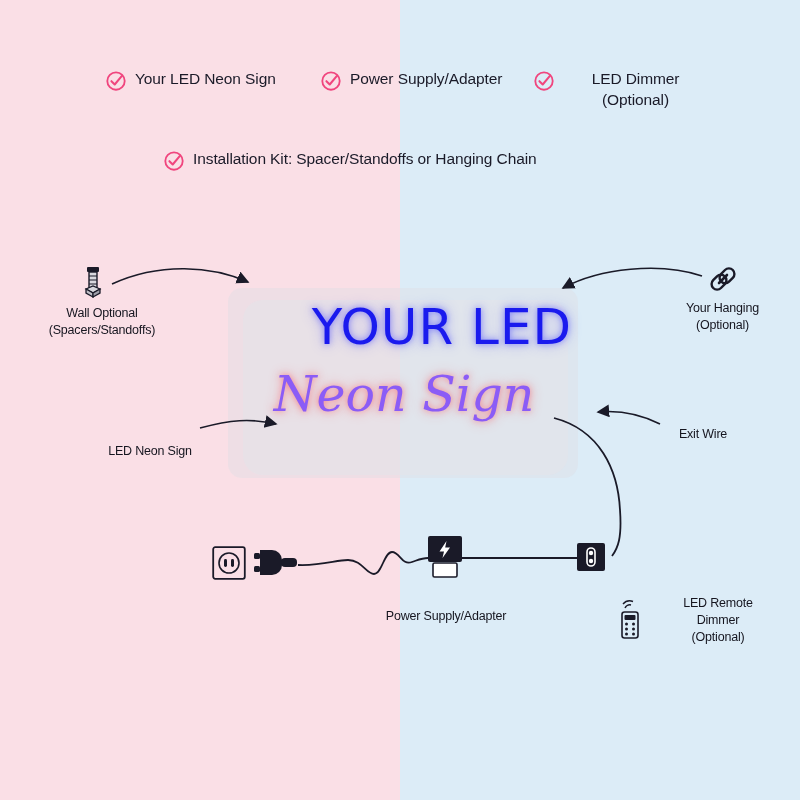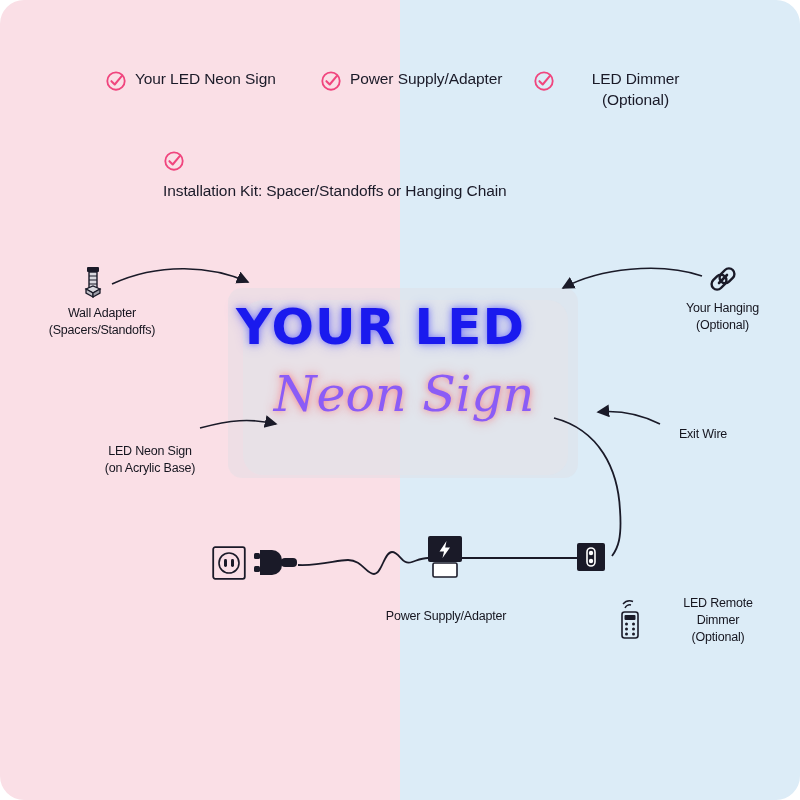--- a/index.html
+++ b/index.html
@@ -12,21 +12,20 @@
     font-family: "Liberation Sans", sans-serif;
     background: #ffffff;
     overflow: hidden;
   }
   #stage {
     position: relative;
     width: 800px;
     height: 800px;
     overflow: hidden;
     background: #ffffff;
-    border-radius: 24px;
   }
   .bg-half {
     position: absolute;
     top: 0;
     height: 800px;
     width: 400px;
   }
   .bg-left  { left: 0;    background: #fadfe6; }
   .bg-right { left: 400px; background: #dcecf7; }
 
@@ -78,23 +77,23 @@
     width: 325px;
     height: 175px;
     background: rgba(228,228,234,0.55);
     border-radius: 20px;
   }
   .neon-line1 {
     position: absolute;
     left: 236px;
     top: 298px;
     width: 336px;
-    text-align: left;
+    text-align: right;
     font-family: "DejaVu Sans", sans-serif;
-    font-weight: bold;
+    font-weight: normal;
     font-size: 50px;
     letter-spacing: 1px;
     color: #1a1aee;
     text-shadow: 0 0 6px rgba(60,60,255,0.55), 0 0 14px rgba(60,60,255,0.35);
   }
   .neon-line2 {
     position: absolute;
     left: 236px;
     top: 366px;
     width: 336px;
@@ -142,21 +141,21 @@
   <div class="check-row" style="left:533px; top:68px; width:175px;justify-content:center;">
     <span class="check-icon">
       <svg viewBox="0 0 24 24" width="22" height="22">
         <circle cx="12" cy="12" r="9.5" fill="none" stroke="#f0457e" stroke-width="2"></circle>
         <path d="M7 12.2 L10.6 15.8 L18.2 6.6" fill="none" stroke="#f0457e" stroke-width="2.2" stroke-linecap="round" stroke-linejoin="round"></path>
       </svg>
     </span>
     <span class="check-label">LED Dimmer (Optional)</span>
   </div>
 
-  <div class="check-row" style="left:163px; top:148px; width:485px;flex-direction:column;">
+  <div class="check-row" style="left:163px; top:148px; width:485px;">
     <span class="check-icon">
       <svg viewBox="0 0 24 24" width="22" height="22">
         <circle cx="12" cy="12" r="9.5" fill="none" stroke="#f0457e" stroke-width="2"></circle>
         <path d="M7 12.2 L10.6 15.8 L18.2 6.6" fill="none" stroke="#f0457e" stroke-width="2.2" stroke-linecap="round" stroke-linejoin="round"></path>
       </svg>
     </span>
     <span class="check-label">Installation Kit: Spacer/Standoffs or Hanging Chain</span>
   </div>
 
   <div class="neon-plate"></div>
@@ -253,32 +252,31 @@
       <circle cx="10.5" cy="24" r="1.5" fill="#1a1a28"></circle>
       <circle cx="17.5" cy="24" r="1.5" fill="#1a1a28"></circle>
       <circle cx="10.5" cy="29" r="1.5" fill="#1a1a28"></circle>
       <circle cx="17.5" cy="29" r="1.5" fill="#1a1a28"></circle>
       <circle cx="10.5" cy="34" r="1.5" fill="#1a1a28"></circle>
       <circle cx="17.5" cy="34" r="1.5" fill="#1a1a28"></circle>
     </svg>
   </div>
 
   <div class="callout" style="left:12px; top:305px; width:180px;">
-    <div>Wall Adapter</div>
+    <div>Wall Optional</div>
     <div>(Spacers/Standoffs)</div>
   </div>
 
   <div class="callout" style="left:650px; top:300px; width:145px;">
     <div>Your Hanging</div>
     <div>(Optional)</div>
   </div>
 
   <div class="callout" style="left:55px; top:443px; width:190px;">
     <div>LED Neon Sign</div>
-    <div>(on Acrylic Base)</div>
   </div>
 
   <div class="callout" style="left:655px; top:426px; width:96px;">
     <div>Exit Wire</div>
   </div>
 
   <div class="callout" style="left:350px; top:608px; width:192px;">
     <div>Power Supply/Adapter</div>
   </div>
 

